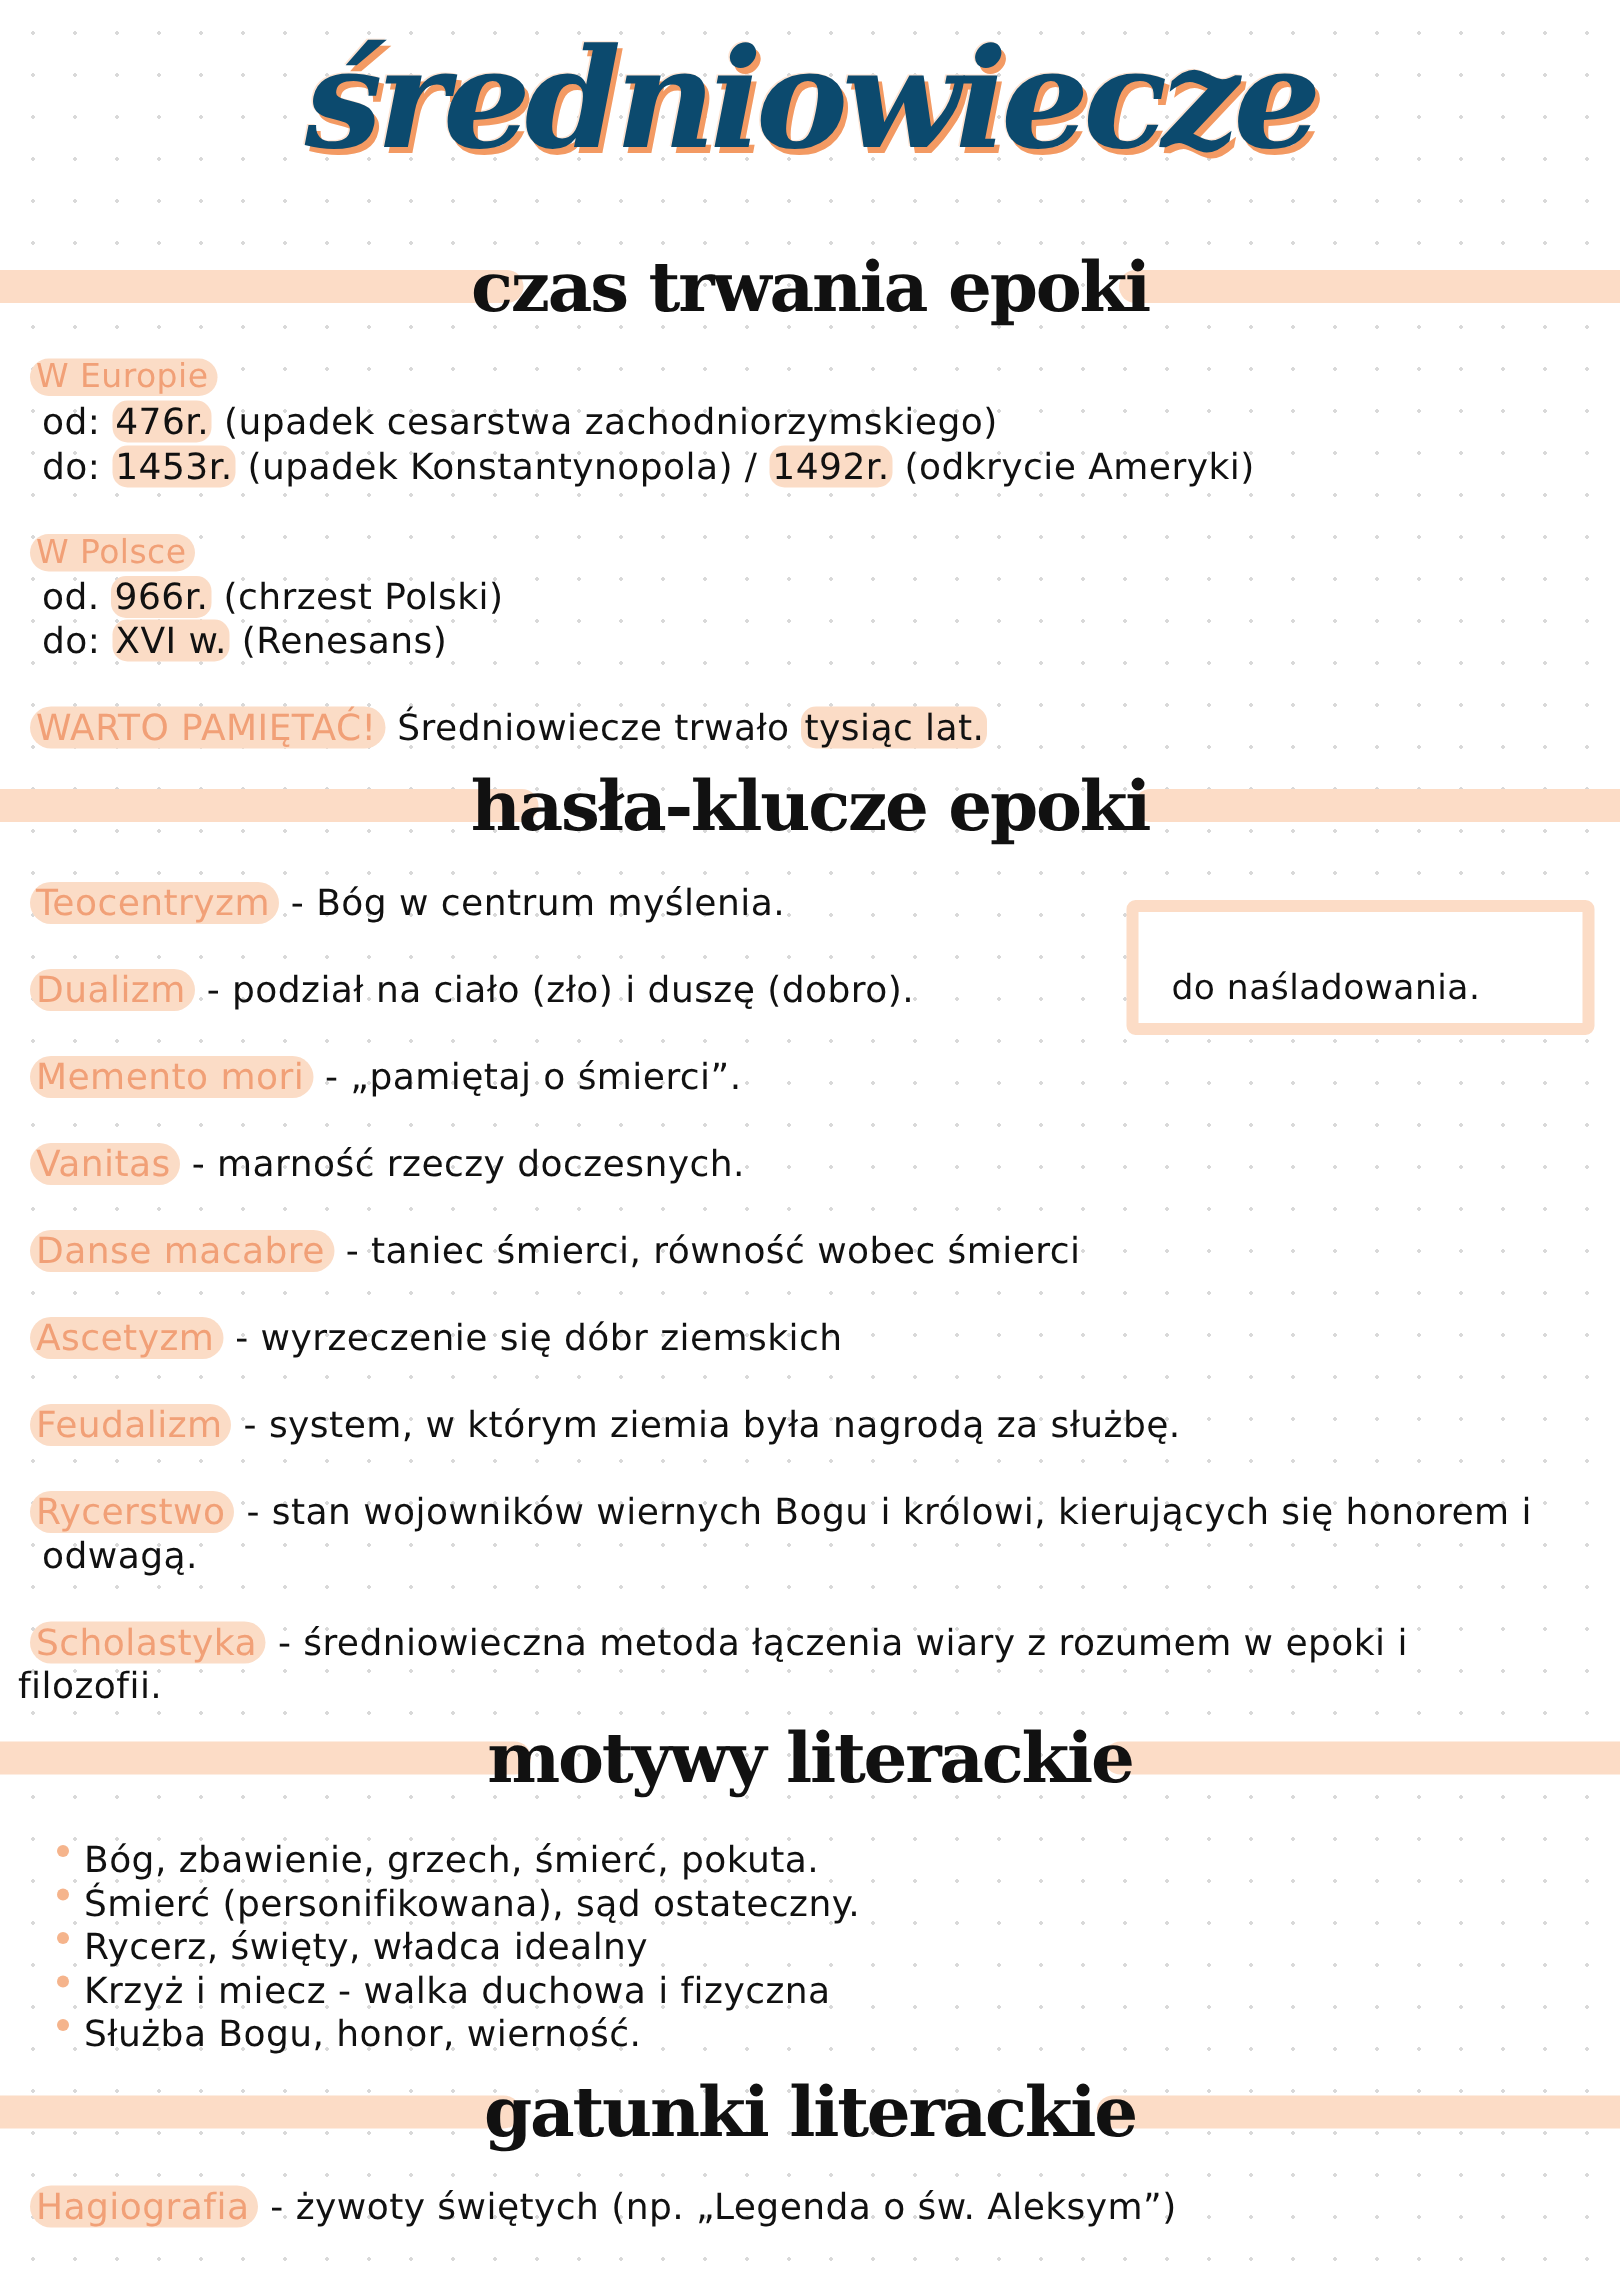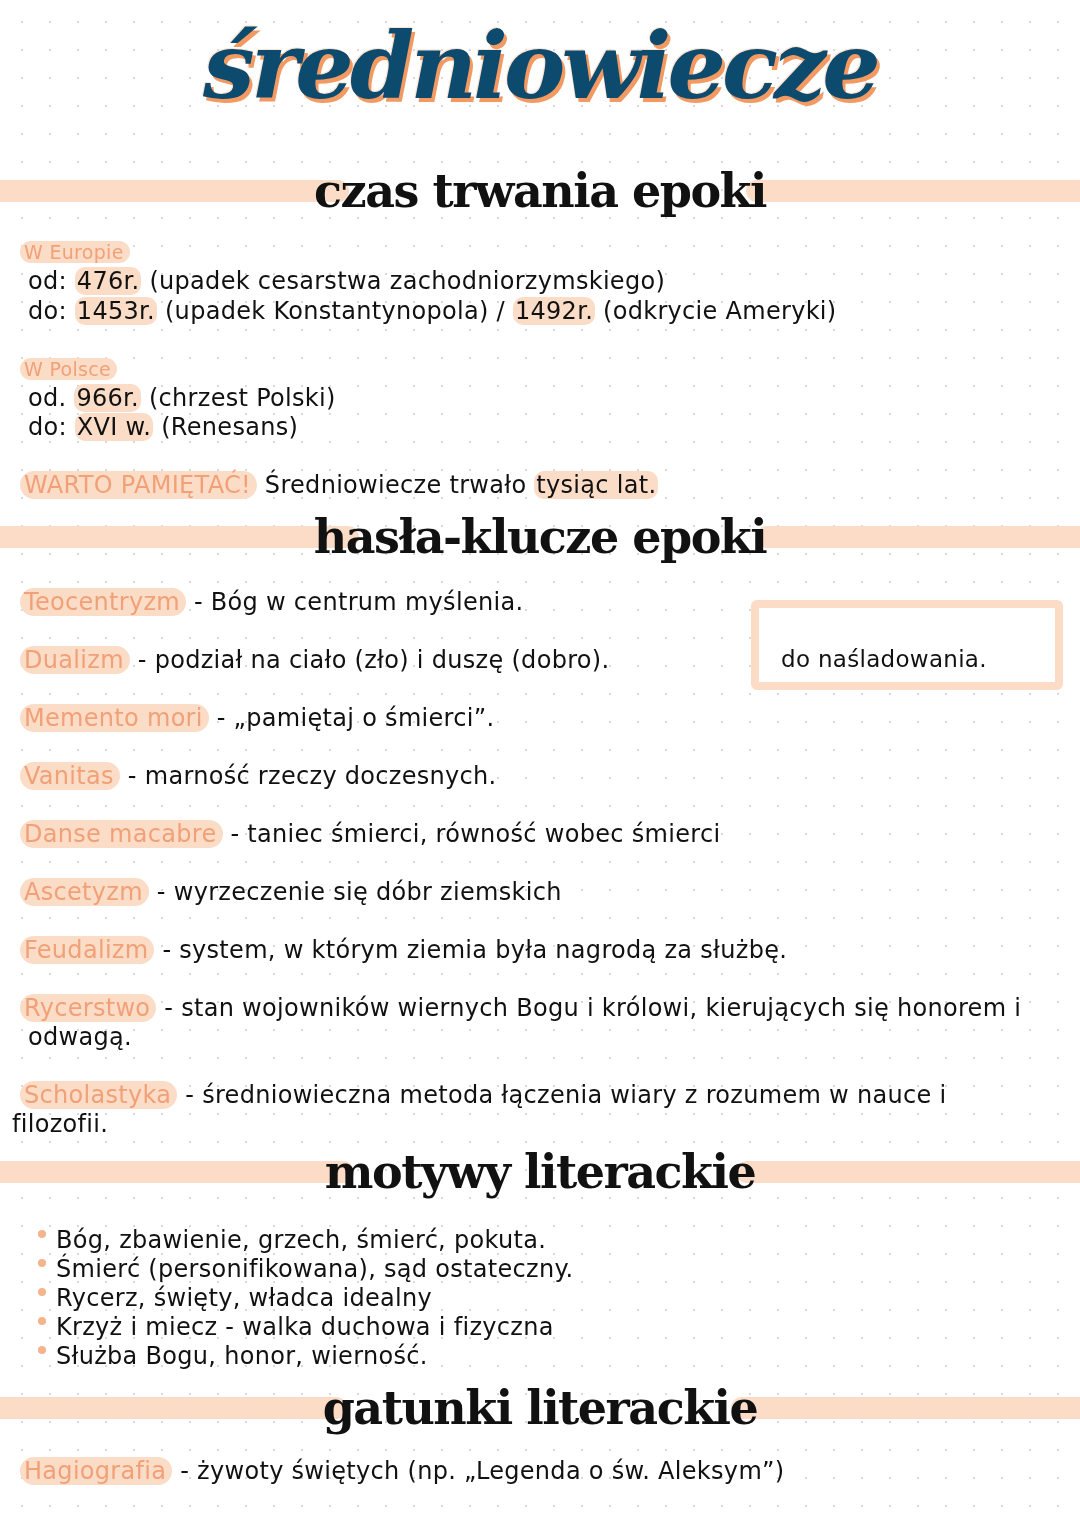--- a/index.html
+++ b/index.html
@@ -34,21 +34,21 @@
   }
   .hl {
     background: #fbdcc6; border-radius: 14px; padding: 0 6px 0 4px;
     color: #f1a077;
   }
   .hl-num { background: #fbdcc6; border-radius: 10px; padding: 0 2px; }
   .line {
     position: absolute; font-size: 24px; line-height: 30px; white-space: nowrap;
     letter-spacing: 0.3px;
   }
-  .label-line { font-size: 19px; }
+  .label-line { font-size: 22px; }
   .term { font-size: 24px; }
   .box {
     position: absolute; left: 751px; top: 600px; width: 296px; height: 74px;
     border: 8px solid #fcdcc6; border-radius: 6px; background: #fff;
     padding: 0;
   }
   .box .line { font-size: 23px; }
   .bullet {
     display: inline-block; width: 8px; height: 8px; border-radius: 50%;
     background: #f5b48c; margin-right: 10px; vertical-align: 10px;
@@ -135,21 +135,21 @@
   <span class="hl term">Feudalizm</span>
   <span>- system, w którym ziemia była nagrodą za służbę.</span>
 </div>
 <div class="line" style="left:20px; top:993px;">
   <span class="hl term">Rycerstwo</span>
   <span>- stan wojowników wiernych Bogu i królowi, kierujących się honorem i</span>
 </div>
 <div class="line" style="left:28px; top:1022px;">odwagą.</div>
 <div class="line" style="left:20px; top:1080px;">
   <span class="hl term">Scholastyka</span>
-  <span>- średniowieczna metoda łączenia wiary z rozumem w nauce i</span>
+  <span>- średniowieczna metoda łączenia wiary z rozumem w epoki i</span>
 </div>
 <div class="line" style="left:12px; top:1109px;">filozofii.</div>
 
 <div class="box">
   <div class="line" style="left:22px; top:36px;">do naśladowania.</div>
 </div>
 
 <div class="section-bar" style="top:1142px;">
   <div class="band left" style="width:365px;"></div>
   <div class="band right" style="width:355px;"></div>

